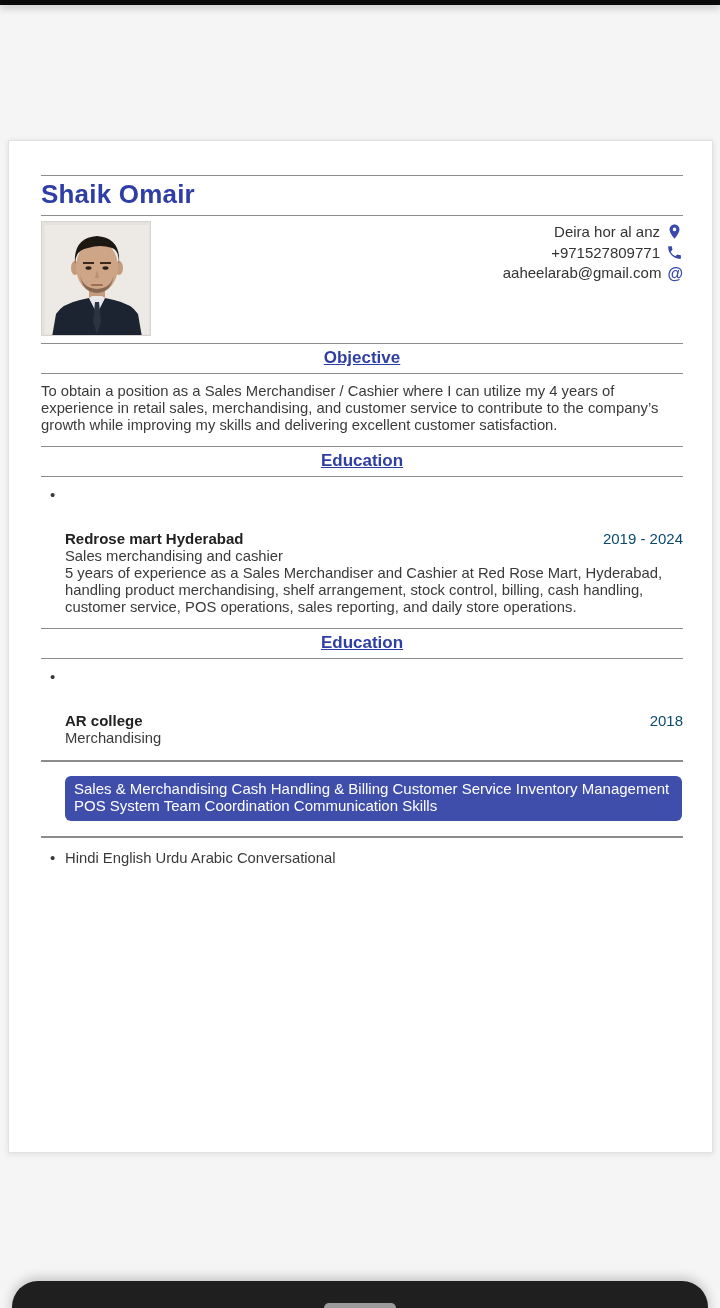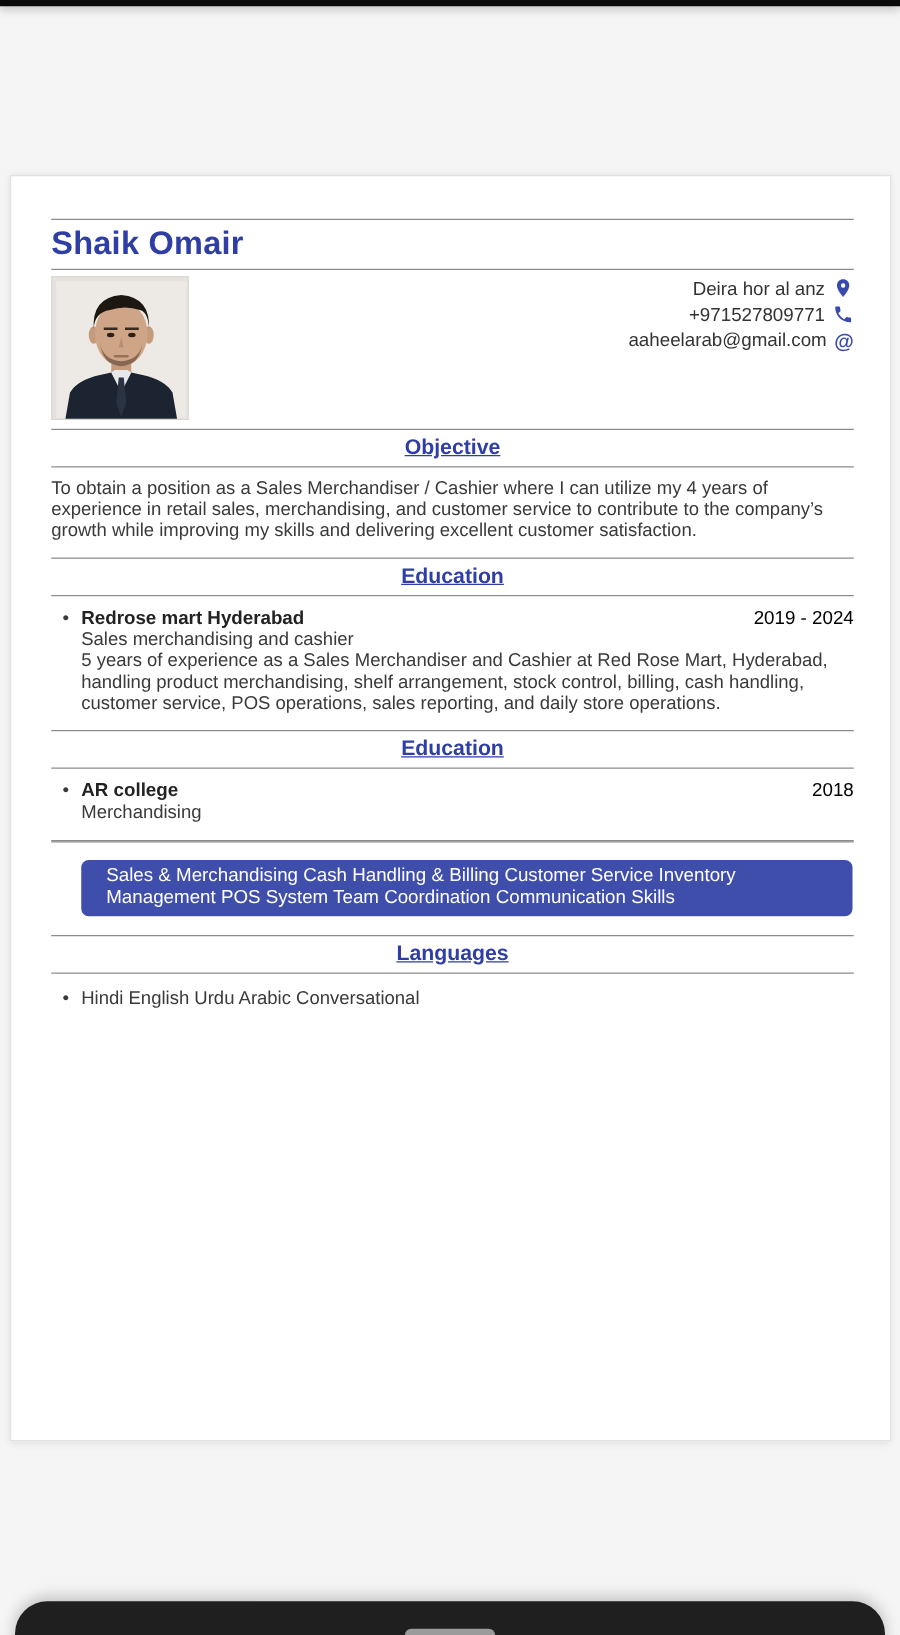--- a/index.html
+++ b/index.html
@@ -87,29 +87,30 @@
     position: absolute; left: 9px; top: -1px;
     color: #3a3a3a; font-size: 15px;
   }
   .entry-head { display: flex; align-items: baseline; }
   .entry-title {
     font-size: 15px; font-weight: bold; color: #222222;
     line-height: 16.8px;
   }
   .entry-dates {
     margin-left: auto;
-    font-size: 15px; color: #000000;
+    font-size: 15px; color: #0c4a6e;
     line-height: 16.8px;
+    margin-top: 44px;
   }
   .skills-pill {
     margin: 14px 1px 15px 24px;
     background: #3f4dab;
     color: #ffffff;
     border-radius: 6px;
-    padding: 4px 10px 6px 20px;
+    padding: 4px 10px 6px 9px;
     font-size: 15px;
     line-height: 17.5px;
   }
   .languages-entry { margin: 12px 0 0 0; }
   .bottom-sheet {
     position: absolute;
     left: 12px; right: 12px;
     top: 1281px; height: 60px;
     background: #1f1f1f;
     border-radius: 26px 26px 0 0;
@@ -215,21 +216,20 @@
         <span class="entry-dates">2018</span>
       </div>
       <div class="body-text">Merchandising</div>
     </div>
 
     <hr class="rule">
     <hr class="rule">
     <div class="skills-pill">Sales &amp; Merchandising Cash Handling &amp; Billing Customer Service Inventory Management POS System Team Coordination Communication Skills</div>
 
     <hr class="rule">
-    <div class="section-heading">Languages</div>
     <hr class="rule">
     <div class="entry languages-entry">
       <span class="bullet">•</span>
       <div class="body-text">Hindi English Urdu Arabic Conversational</div>
     </div>
 
   </div>
 </div>
 
 <div class="bottom-sheet">

